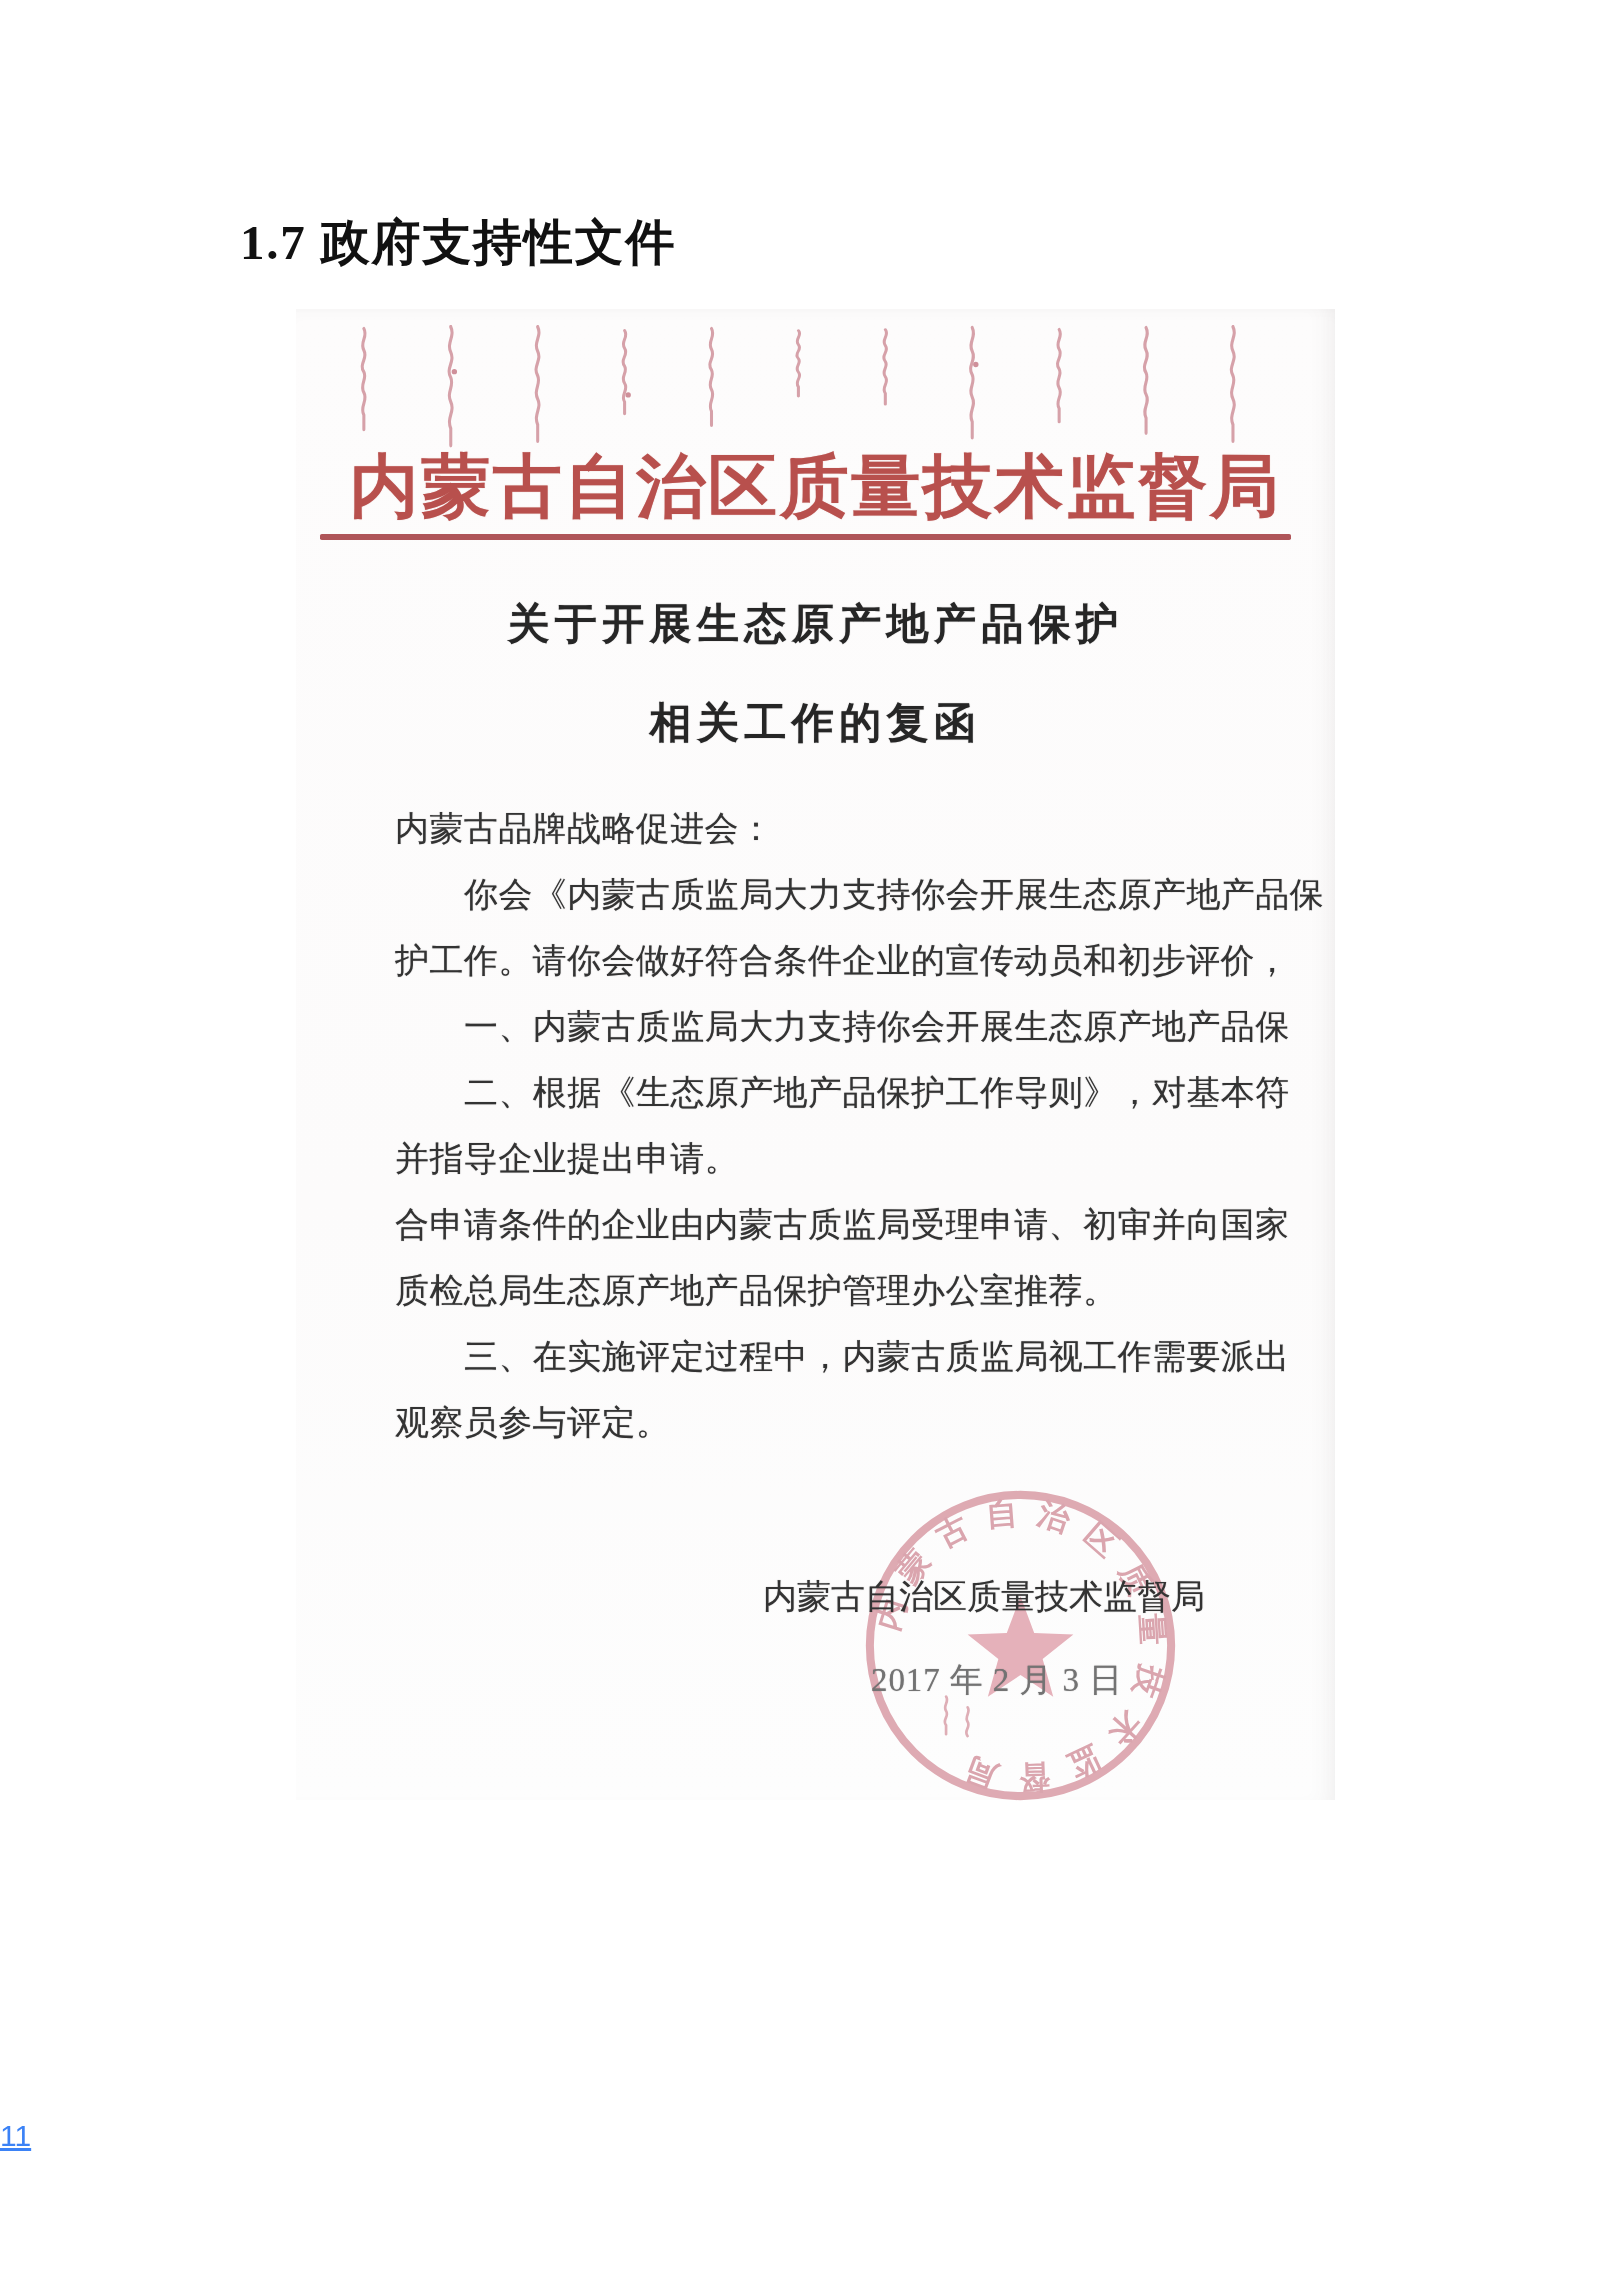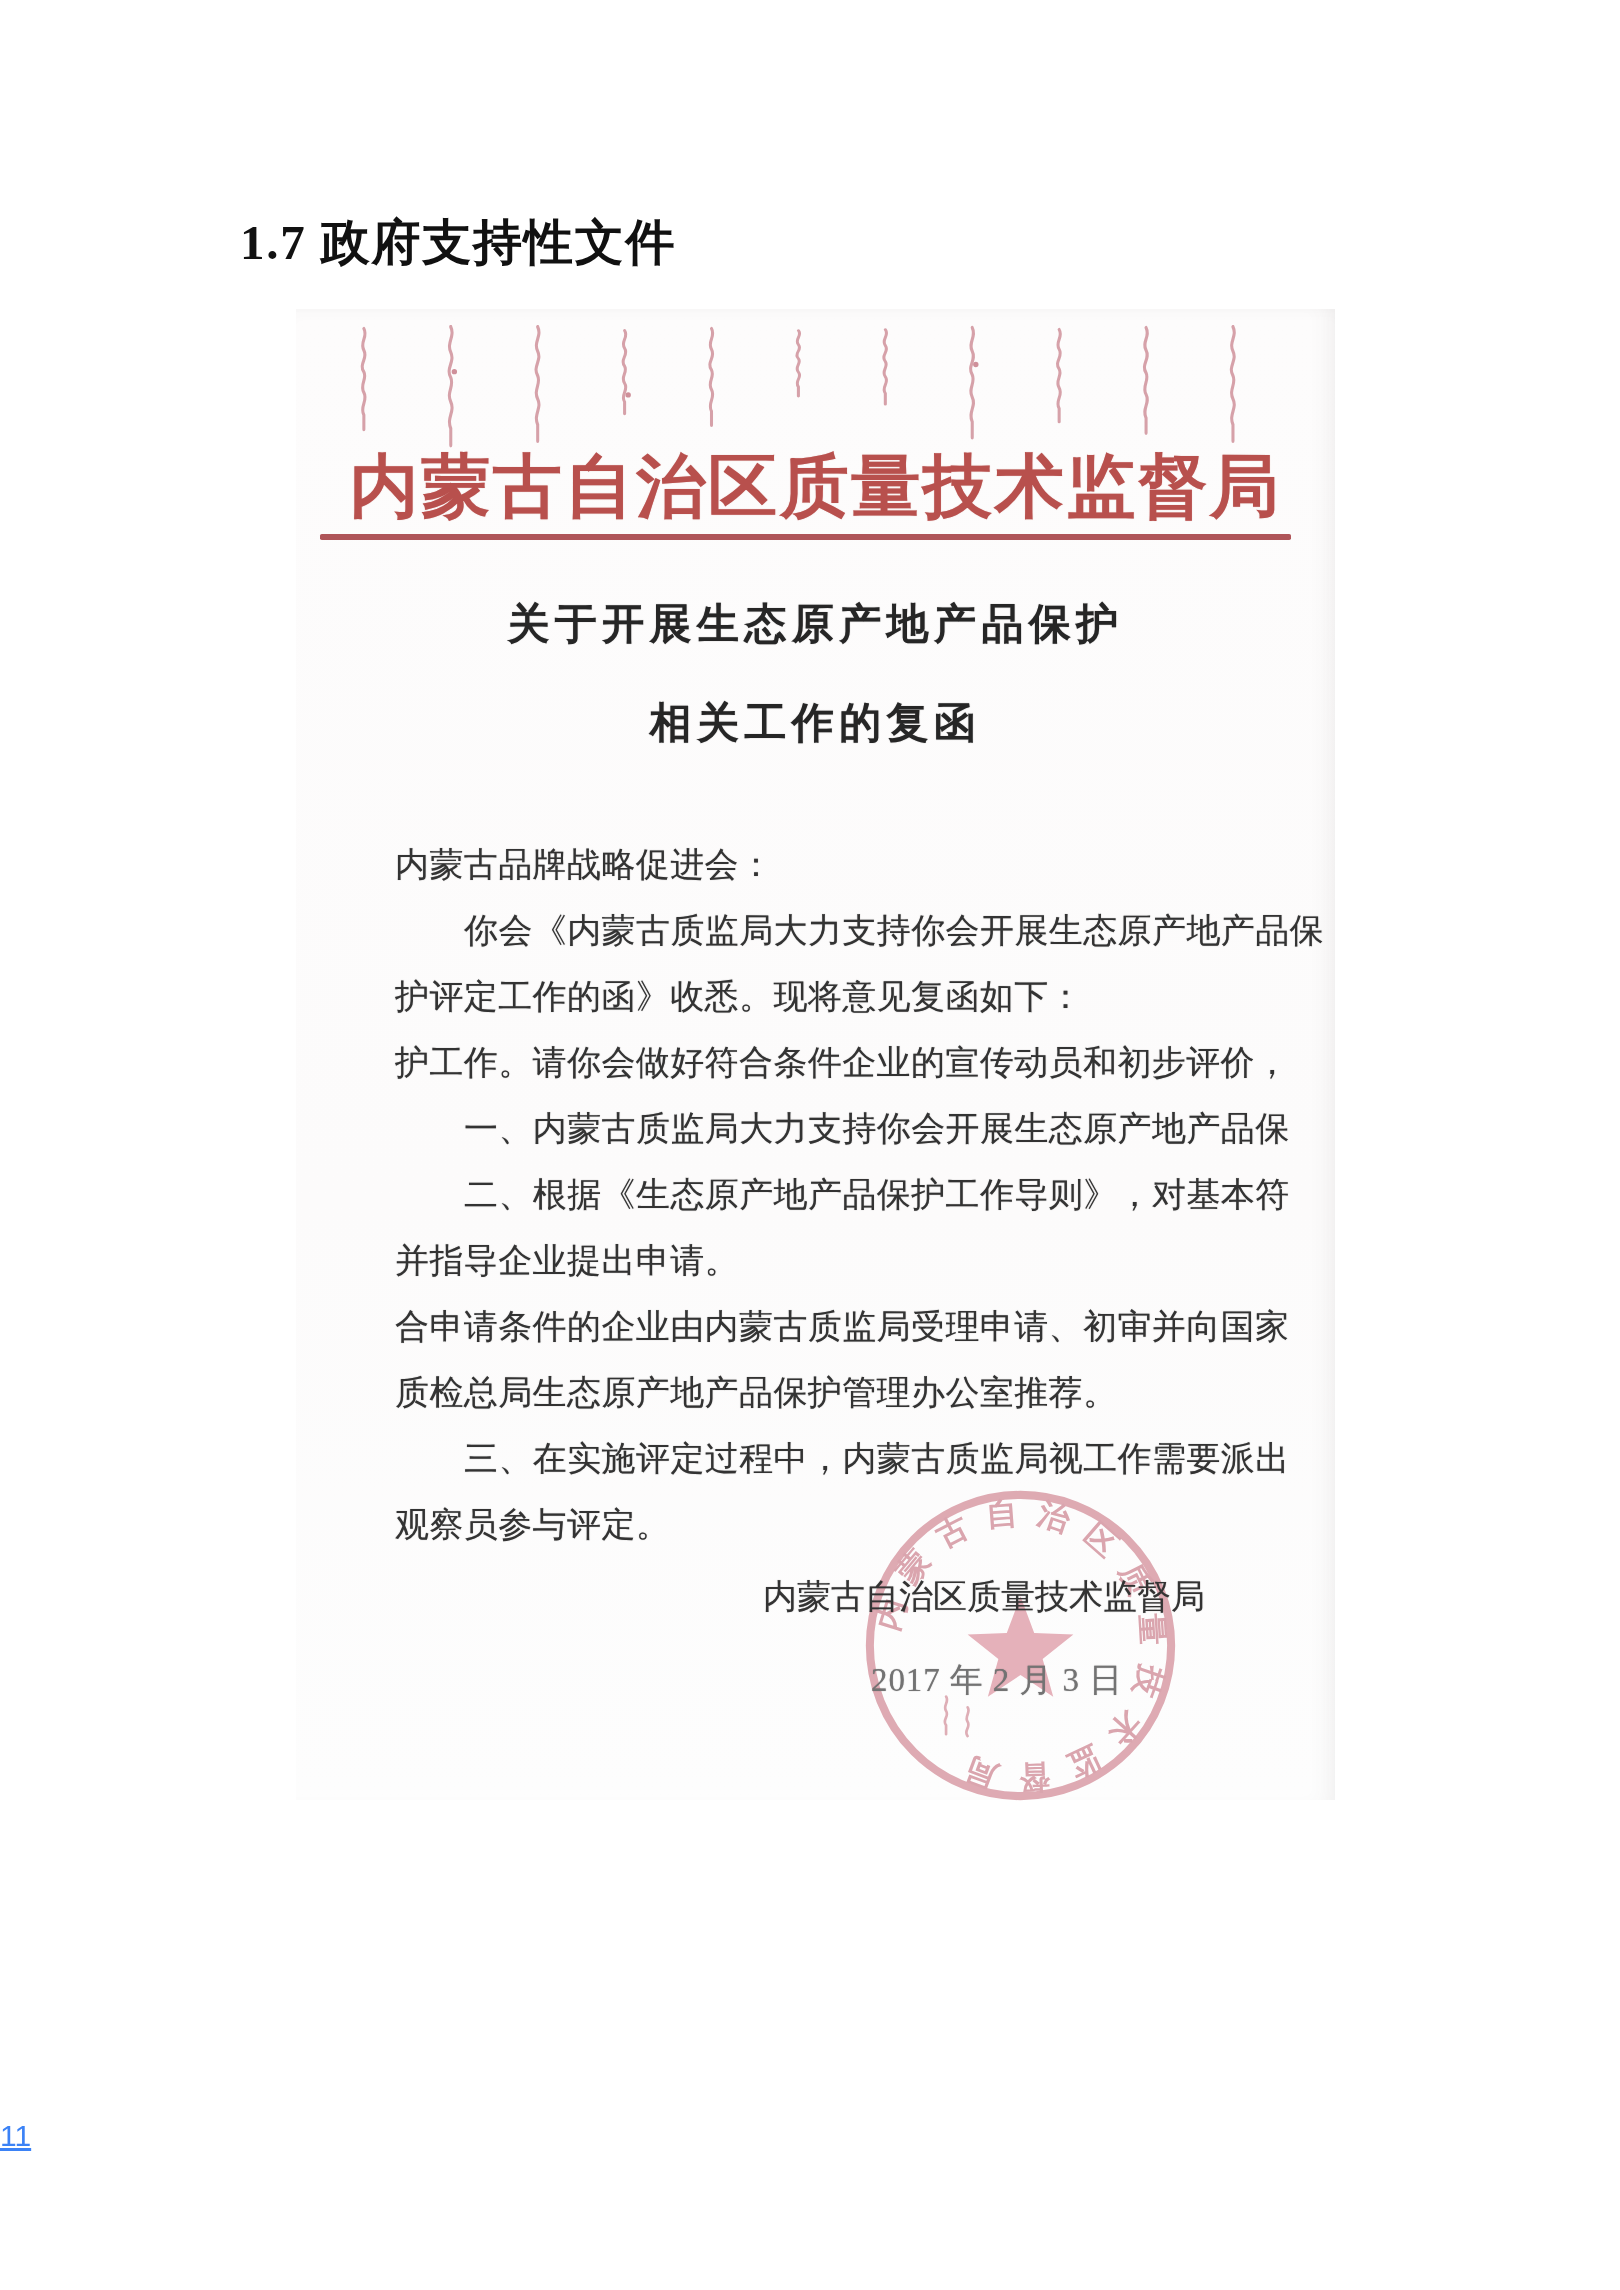--- a/index.html
+++ b/index.html
@@ -36,21 +36,21 @@
   }
   .doc-title{
     position:absolute;left:296px;width:1039px;text-align:center;
     font-size:42px;font-weight:700;color:#262626;letter-spacing:5.4px;
     white-space:nowrap;z-index:2;
     text-shadow:0 0 1.1px rgba(40,40,40,.45);
   }
   .doc-title.l1{top:596px;}
   .doc-title.l2{top:695px;}
   .letter-body{
-    position:absolute;left:395px;top:832px;width:909px;
+    position:absolute;left:395px;top:796px;width:909px;
     font-size:34px;color:#333;line-height:66px;
     letter-spacing:0.4px;z-index:2;
     text-shadow:0 0 1px rgba(50,50,50,.5);
   }
   .letter-body .body-line{white-space:nowrap;}
   .letter-body .body-line.indent{padding-left:69px;}
   .signature{
     position:absolute;left:763px;top:1574px;
     font-size:34px;color:#333;white-space:nowrap;z-index:3;
     text-shadow:0 0 1px rgba(50,50,50,.5);
@@ -108,21 +108,20 @@
   <div class="letterhead">内蒙古自治区质量技术监督局</div>
 
   <div class="divider"></div>
 
   <div class="doc-title l1">关于开展生态原产地产品保护</div>
   <div class="doc-title l2">相关工作的复函</div>
 
   <div class="letter-body">
       <div class="body-line">内蒙古品牌战略促进会：</div>
       <div class="body-line indent">你会《内蒙古质监局大力支持你会开展生态原产地产品保</div>
-      <div class="body-line">护评定工作的函》收悉。现将意见复函如下：</div>
       <div class="body-line">护工作。请你会做好符合条件企业的宣传动员和初步评价，</div>
       <div class="body-line indent">一、内蒙古质监局大力支持你会开展生态原产地产品保</div>
       <div class="body-line indent">二、根据《生态原产地产品保护工作导则》，对基本符</div>
       <div class="body-line">并指导企业提出申请。</div>
       <div class="body-line">合申请条件的企业由内蒙古质监局受理申请、初审并向国家</div>
       <div class="body-line">质检总局生态原产地产品保护管理办公室推荐。</div>
       <div class="body-line indent">三、在实施评定过程中，内蒙古质监局视工作需要派出</div>
       <div class="body-line">观察员参与评定。</div>
     </div>
 

